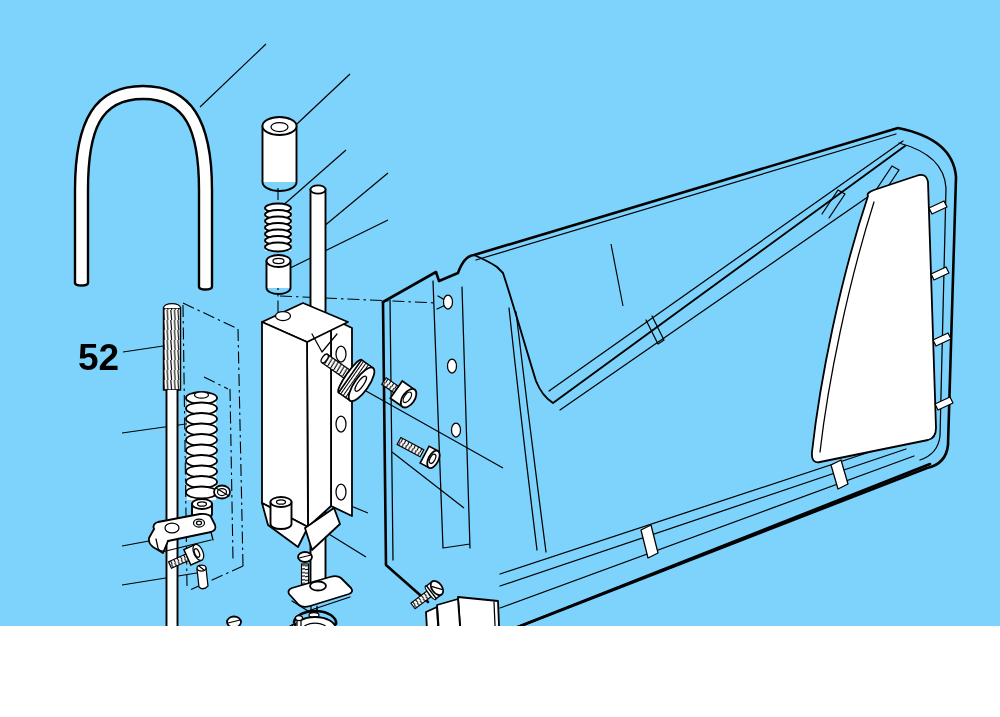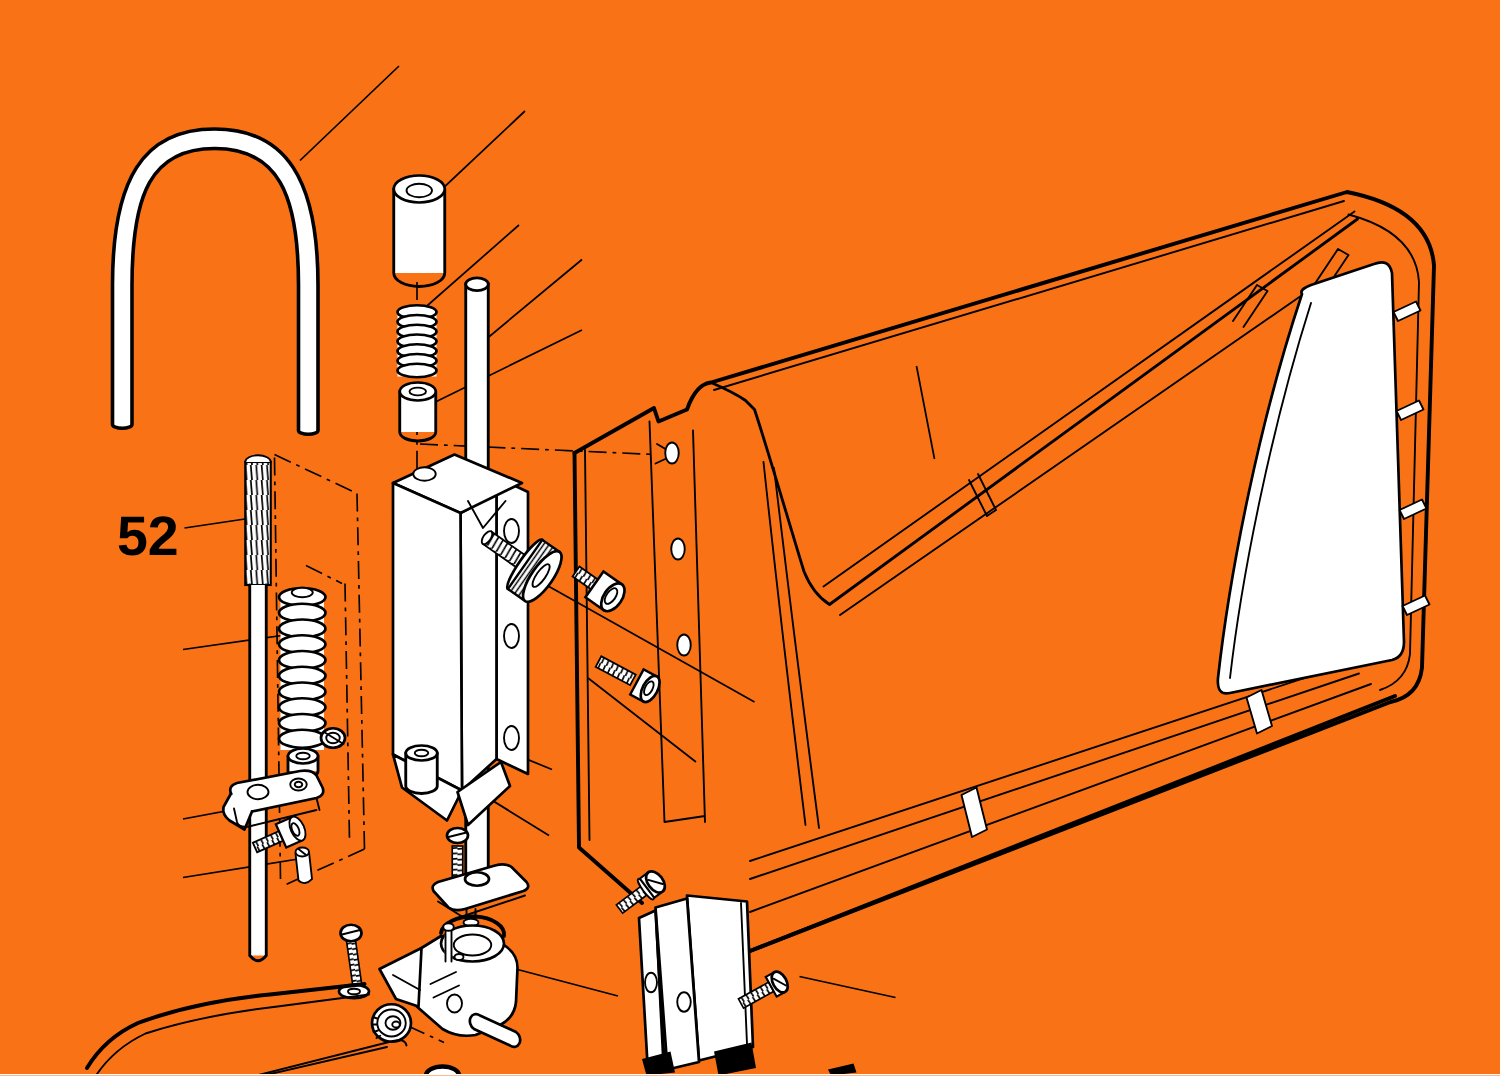--- a/index.html
+++ b/index.html
@@ -1,16 +1,16 @@
 <!DOCTYPE html>
 <html><head>
 <meta charset="utf-8">
 <style>
   html,body{margin:0;padding:0;background:#fff;}
-  .stage{position:relative;width:1000px;height:716px;background:#f97316;overflow:hidden;
+  .stage{position:relative;width:1000px;height:626px;background:#7dd3fc;overflow:hidden;
          font-family:"Liberation Sans", sans-serif;text-align:right;}
   svg{display:block}
   .s3{stroke:#000;stroke-width:2.6;fill:none;stroke-linecap:round;stroke-linejoin:round}
   .s2{stroke:#000;stroke-width:1.9;fill:none;stroke-linecap:round;stroke-linejoin:round}
   .s1{stroke:#000;stroke-width:1.25;fill:none;stroke-linecap:round;stroke-linejoin:round}
   .w3{stroke:#000;stroke-width:2.4;fill:#fff;stroke-linecap:round;stroke-linejoin:round}
   .w2{stroke:#000;stroke-width:1.8;fill:#fff;stroke-linecap:round;stroke-linejoin:round}
   .w1{stroke:#000;stroke-width:1.25;fill:#fff;stroke-linecap:round;stroke-linejoin:round}
   .ld{stroke:#000;stroke-width:1.15;fill:none}
   .dd{stroke:#000;stroke-width:1.1;fill:none;stroke-dasharray:12 4 2.5 4}

